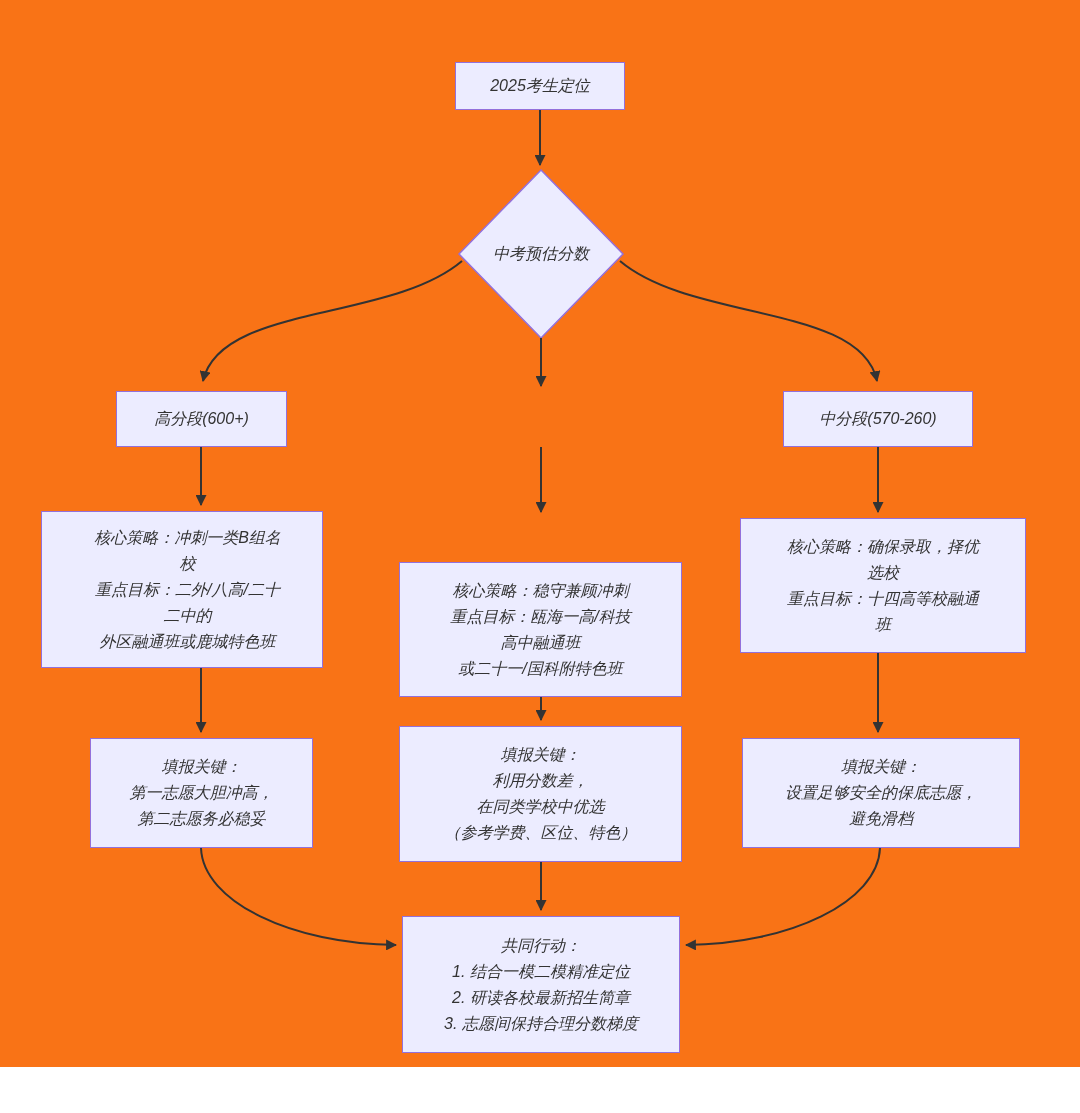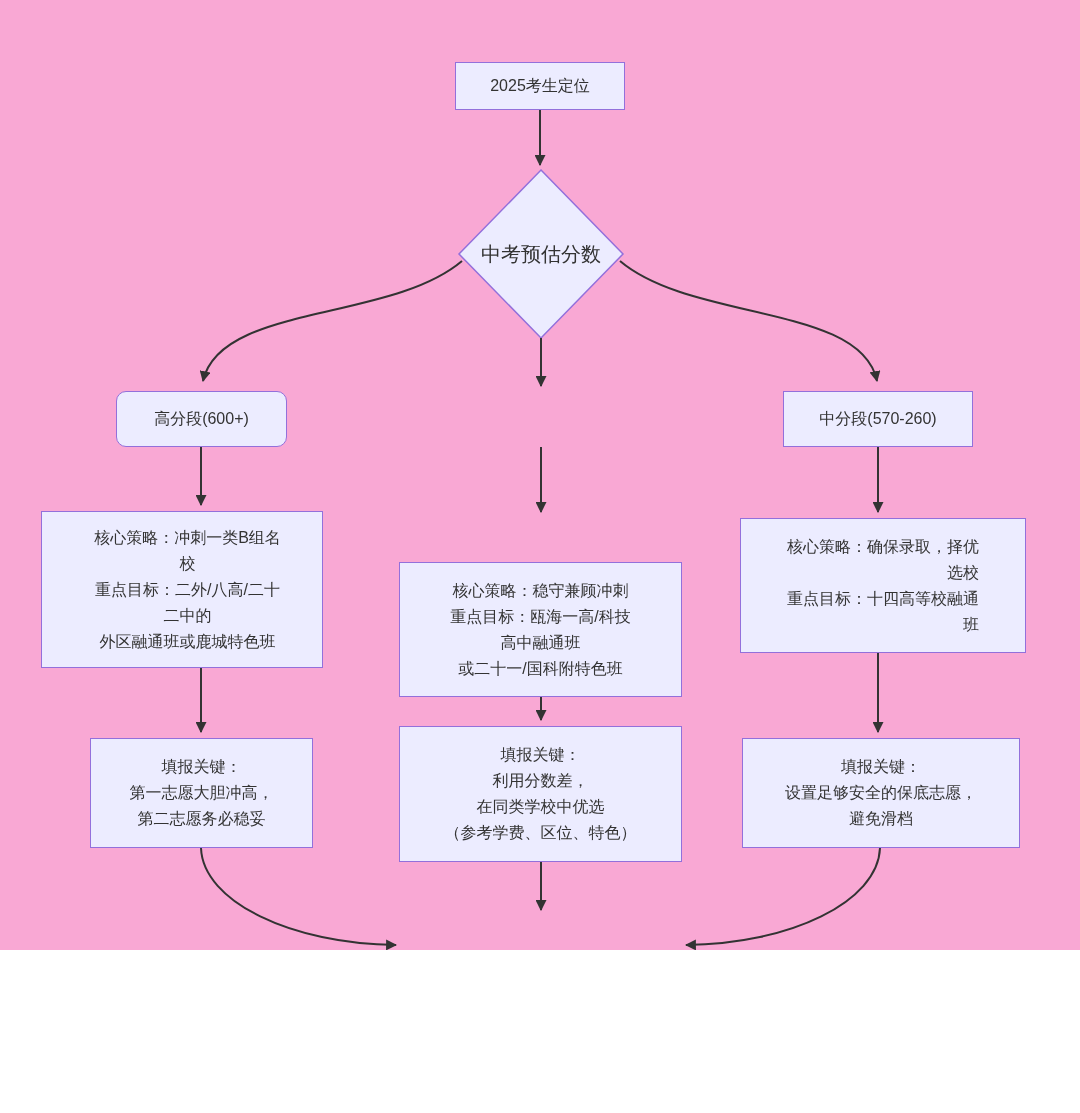--- a/index.html
+++ b/index.html
@@ -1,23 +1,24 @@
 <!DOCTYPE html>
 <html><head>
 <meta charset="utf-8">
 <style>
   html, body { margin: 0; padding: 0; background: #ffffff; }
   .canvas {
     position: relative;
     width: 1080px;
-    height: 950px;
-    background: #f9a8d4;
+    height: 1067px;
+    background: #f97316;
     font-family: "Liberation Sans", "DejaVu Sans", sans-serif;
     color: #333333;
     overflow: hidden;
+    font-style: italic;
   }
   svg.edge-layer {
     position: absolute;
     left: 0; top: 0;
     width: 1080px; height: 1113px;
   }
   .edge {
     fill: none;
     stroke: #333333;
     stroke-width: 2px;
@@ -42,21 +43,21 @@
     padding: 4px 10px;
   }
   .label {
     position: absolute;
     box-sizing: border-box;
     display: flex;
     align-items: center;
     justify-content: center;
     text-align: right;
     white-space: pre-line;
-    font-size: 20px;
+    font-size: 16px;
     line-height: 26px;
     background: transparent;
   }
 </style>
 </head>
 <body>
 
 <div class="canvas">
 
   <svg class="edge-layer" viewBox="0 0 1080 1113" aria-hidden="true">
@@ -80,48 +81,52 @@
     <path class="edge" d="M 878 653 L 878 732" marker-end="url(#arrow)"></path>
     <path class="edge" d="M 201 848 C 203 902, 292 944, 396 945" marker-end="url(#arrow)"></path>
     <path class="edge" d="M 541 862 L 541 910" marker-end="url(#arrow)"></path>
     <path class="edge" d="M 880 848 C 878 902, 790 944, 686 945" marker-end="url(#arrow)"></path>
   </svg>
 
   <div class="node" style="left:455px; top:62px; width:170px; height:48px;">2025考生定位</div>
 
   <div class="label" style="left:461px; top:241px; width:160px; height:26px;">中考预估分数</div>
 
-  <div class="node" style="left:116px; top:391px; width:171px; height:56px;border-radius:10px;">高分段(600+)</div>
+  <div class="node" style="left:116px; top:391px; width:171px; height:56px;">高分段(600+)</div>
 
 
   <div class="node" style="left:783px; top:391px; width:190px; height:56px;">中分段(570-260)</div>
 
   <div class="node" style="left:41px; top:511px; width:282px; height:157px;padding-left:21px;">核心策略：冲刺一类B组名
 校
 重点目标：二外/八高/二十
 二中的
 外区融通班或鹿城特色班</div>
 
   <div class="node" style="left:399px; top:518px; width:283px; height:135px;margin-top:44px;">核心策略：稳守兼顾冲刺
 重点目标：瓯海一高/科技
 高中融通班
 或二十一/国科附特色班</div>
 
-  <div class="node" style="left:740px; top:518px; width:286px; height:135px;text-align:right;">核心策略：确保录取，择优
+  <div class="node" style="left:740px; top:518px; width:286px; height:135px;">核心策略：确保录取，择优
 选校
 重点目标：十四高等校融通
 班</div>
 
   <div class="node" style="left:90px; top:738px; width:223px; height:110px;">填报关键：
 第一志愿大胆冲高，
 第二志愿务必稳妥</div>
 
   <div class="node" style="left:399px; top:726px; width:283px; height:136px;">填报关键：
 利用分数差，
 在同类学校中优选
 （参考学费、区位、特色）</div>
 
   <div class="node" style="left:742px; top:738px; width:278px; height:110px;">填报关键：
 设置足够安全的保底志愿，
 避免滑档</div>
 
+  <div class="node" style="left:402px; top:916px; width:278px; height:137px;">共同行动：
+1. 结合一模二模精准定位
+2. 研读各校最新招生简章
+3. 志愿间保持合理分数梯度</div>
 
 </div>
 
 </body></html>

